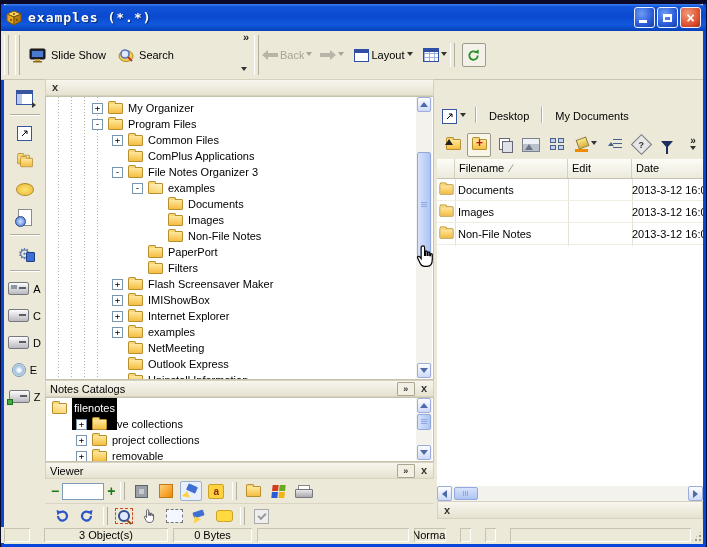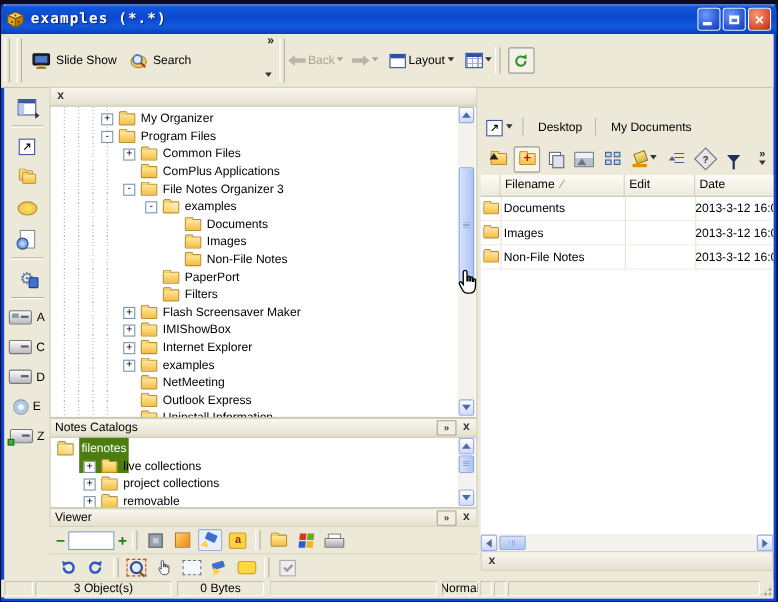--- a/index.html
+++ b/index.html
@@ -97,21 +97,21 @@
 
   .guides{position:absolute;top:0;bottom:0;width:1px;
     background:repeating-linear-gradient(180deg,#b5b2a2 0 1px,transparent 1px 3px);}
   .tree{position:absolute;inset:0;padding-top:3px;}
   .trw{display:flex;align-items:center;height:16px;padding-left:calc(46px + var(--l)*20px);white-space:nowrap;}
   .exp{width:11px;height:11px;border:1px solid #7a96af;background:#fff;box-sizing:border-box;flex:0 0 auto;
     display:flex;align-items:center;justify-content:center;font-size:9px;line-height:8px;
     font-family:"DejaVu Sans Mono",monospace;margin-right:5px;}
   .exp.hid{visibility:hidden;}
   .tl{margin-left:5px;}
-  .tl.sel{background:#4d7c0f;color:#fff;padding:16px 2px;}
+  .tl.sel{background:#000000;color:#fff;padding:16px 2px;}
 
   
   .vsb{position:absolute;top:17px;bottom:1px;right:1px;width:16px;background:#f3f2ec;}
   .sbtn{position:absolute;width:14px;height:15px;left:1px;background:linear-gradient(180deg,#fefefe,#cedafb);
     border:1px solid #9caddd;border-radius:2px;box-sizing:border-box;display:flex;align-items:center;justify-content:center;}
   .sbtn.bot{bottom:0;}
   .vthumb{position:absolute;left:1px;width:14px;background:linear-gradient(90deg,#d7e2fd,#aec4f2);
     border:1px solid #90a8dd;border-radius:2px;box-sizing:border-box;}
   .vthumb::after{content:"";position:absolute;left:3px;right:3px;top:calc(50% - 3px);height:5px;
     background:repeating-linear-gradient(180deg,#8fa8e0 0 1px,transparent 1px 2px);}
@@ -210,21 +210,21 @@
     border:1px solid #9caddd;border-radius:2px;box-sizing:border-box;display:flex;align-items:center;justify-content:center;}
   .hthumb{position:absolute;top:1px;height:13px;background:linear-gradient(#d7e2fd,#aec4f2);border:1px solid #90a8dd;border-radius:2px;box-sizing:border-box;}
   .hthumb::after{content:"";position:absolute;top:3px;bottom:3px;left:calc(50% - 3px);width:5px;
     background:repeating-linear-gradient(90deg,#8fa8e0 0 1px,transparent 1px 2px);}
   .ziphead{position:absolute;left:437px;top:501px;width:266px;height:18px;box-sizing:border-box;
     background:linear-gradient(#f8f6ee,#e6e2d0);border:1px solid #d6d2bf;display:flex;align-items:center;padding:0 4px;}
   .ziphead .pt{flex:1;padding-left:8px;}
 
   
   .statusbar{position:absolute;left:1px;top:527px;width:702px;height:16px;background:#ECE9D8;display:flex;align-items:stretch;}
-  .scell{box-shadow:inset 1px 1px 0 #c6c3b0, inset -1px -1px 0 #fff;margin:1px 2px 1px 0;
+  .scell{box-shadow:inset 1px 1px 0 #c6c3b0, inset -1px -1px 0 #fff;margin:1px 2px 1px 12px;
     display:flex;align-items:center;justify-content:center;white-space:nowrap;overflow:hidden;box-sizing:border-box;}
   .grip{position:absolute;right:0px;bottom:0px;width:13px;height:13px;
     background-image:radial-gradient(#9d9a8d 1px,transparent 1.4px);background-size:4px 4px;
     clip-path:polygon(100% 0,100% 100%,0 100%);}
 
   .cursor{position:absolute;left:416px;top:245px;z-index:50;pointer-events:none;}
 </style>
 </head>
 <body>
 

